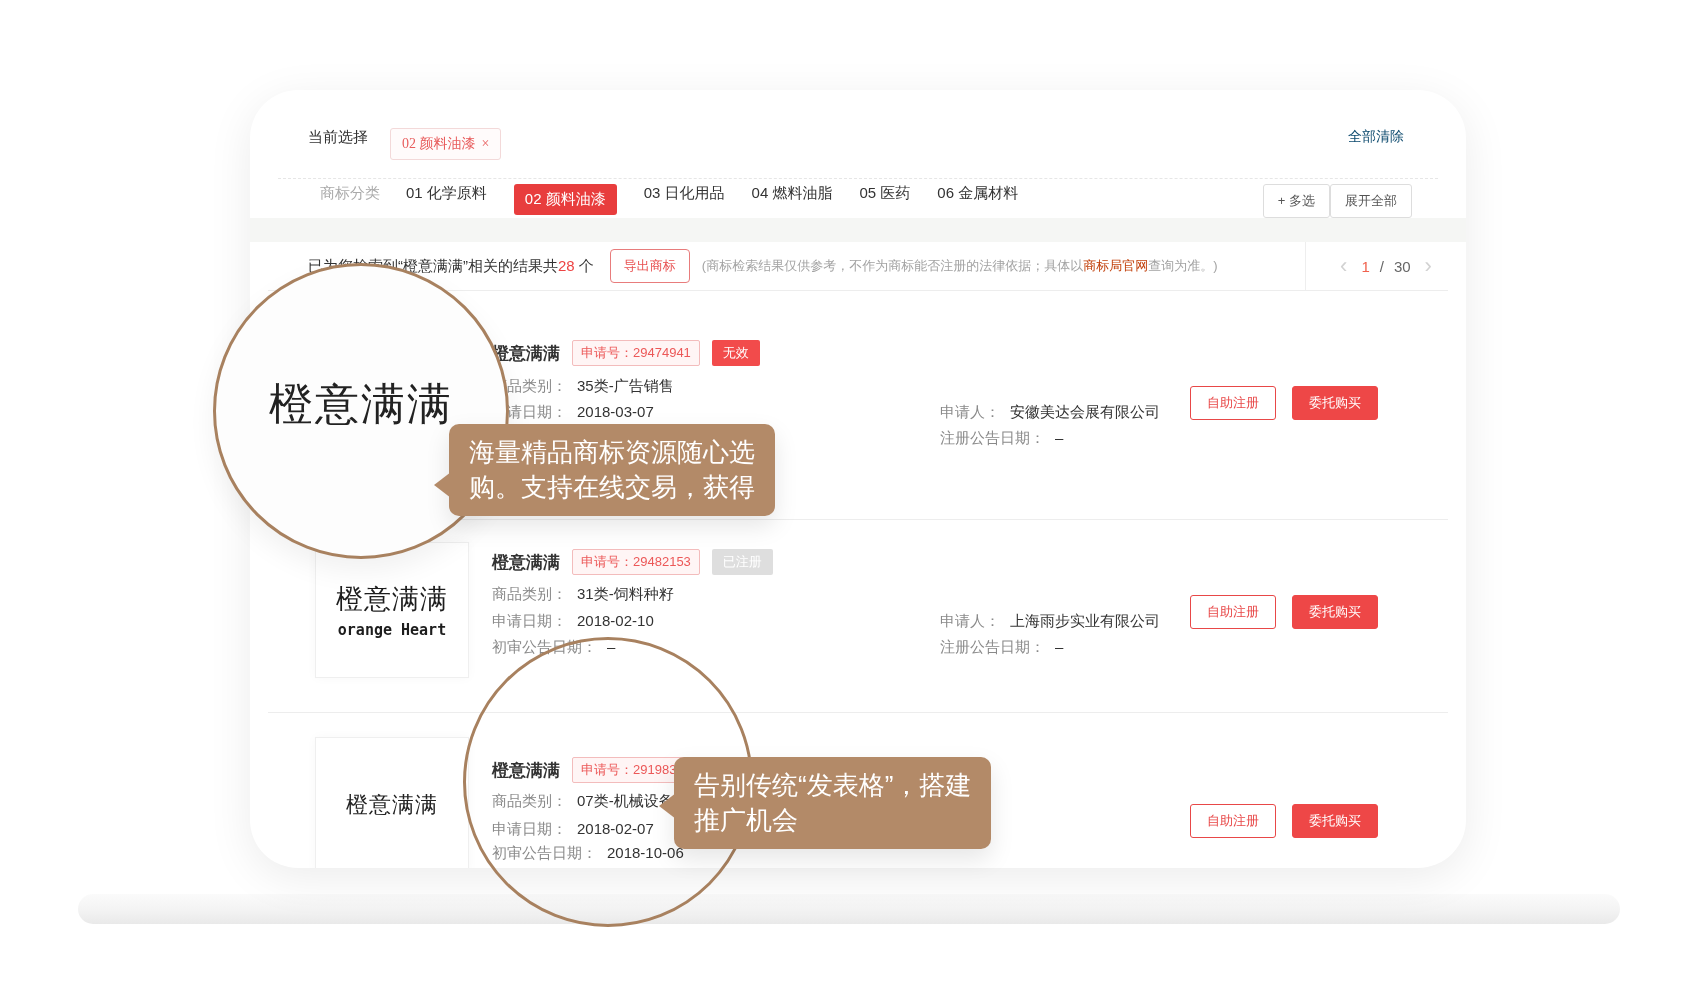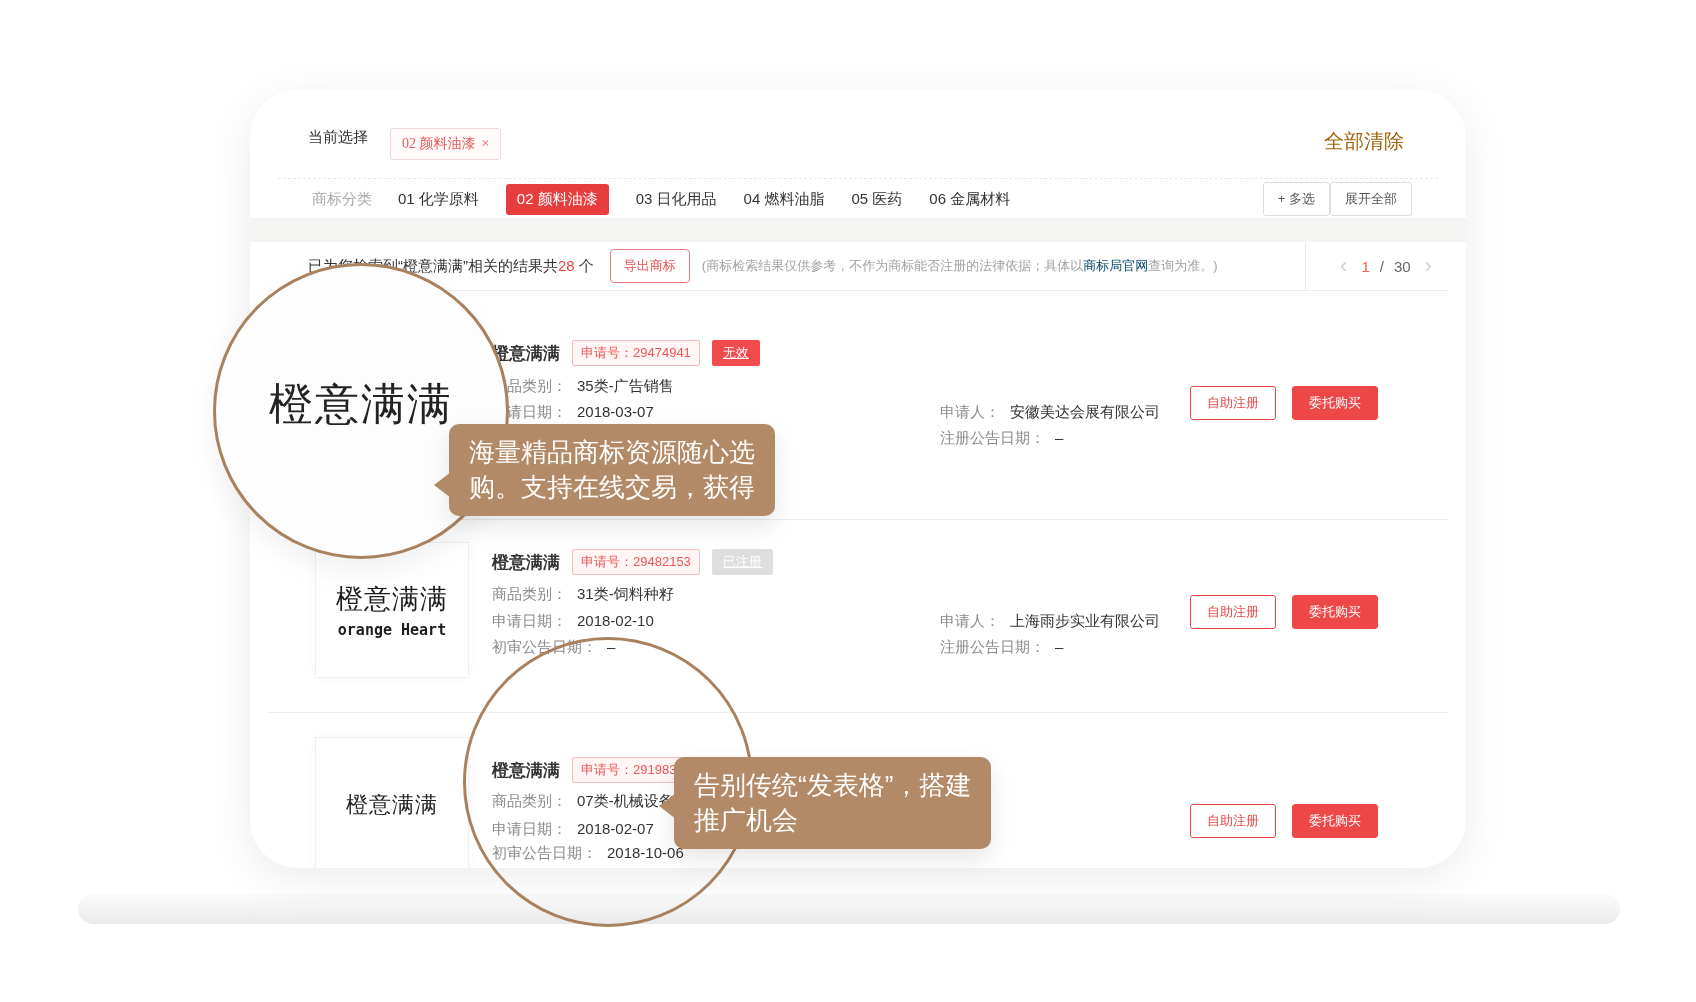--- a/index.html
+++ b/index.html
@@ -10,40 +10,40 @@
             background:linear-gradient(180deg,#fbfbfb 0%,#f3f3f3 55%,#e9e9e9 100%);}
   
   .window{position:absolute;left:250px;top:90px;width:1216px;height:778px;background:#fff;
           border-radius:48px;box-shadow:0 10px 45px rgba(0,0,0,.08);overflow:hidden;z-index:1;}
   
   .sel-row{position:absolute;left:58px;right:62px;top:38px;height:34px;display:flex;align-items:flex-start;font-family:Liberation Serif, serif;}
   .sel-label{font-size:15px;color:#333;font-weight:500;margin-right:22px;}
   .sel-tag{display:inline-flex;align-items:center;gap:6px;padding:6px 11px;border:1px solid #f3d9d9;
            background:#fffbfb;border-radius:3px;font-size:14px;color:#e85c5c;cursor:pointer;}
   .sel-tag .x{color:#e85c5c;font-size:14px;}
-  .clear-all{margin-left:auto;color:#a16207;font-size:20px;cursor:pointer;}
+  .clear-all{margin-left:auto;color:#0c4a6e;font-size:14px;cursor:pointer;}
   .dashed{position:absolute;left:28px;right:28px;top:88px;border-top:1px dashed #e6e6e6;}
   
-  .cat-row{position:absolute;left:62px;right:54px;top:94px;height:30px;display:flex;align-items:center;}
+  .cat-row{position:absolute;left:70px;right:54px;top:94px;height:30px;display:flex;align-items:flex-start;}
   .cat-label{font-size:15px;color:#aaa;margin-right:26px;}
   .cat-item{font-size:15px;color:#333;margin-right:27px;cursor:pointer;white-space:nowrap;}
   .cat-item.selected{background:#e83d3d;color:#fff;padding:6px 11px;border-radius:3px;}
   .cat-btns{margin-left:auto;display:flex;}
   .btn-gray{font-size:13px;color:#555;border:1px solid #ddd;border-radius:3px;background:#fff;
             padding:7px 14px;cursor:pointer;white-space:nowrap;}
   
   .band{position:absolute;left:0;right:0;top:128px;height:24px;background:#f5f6f4;}
   
   .res-header{position:absolute;left:58px;top:152px;height:48px;display:flex;align-items:center;}
   .summary{font-size:15px;color:#333;white-space:nowrap;}
   .summary .count{color:#ed4343;}
   .export-btn{margin-left:16px;font-size:13px;color:#e85050;border:1px solid #e87c7c;border-radius:4px;
               background:#fff;padding:7px 13px;cursor:pointer;white-space:nowrap;}
   .disclaimer{margin-left:12px;font-size:13px;color:#a3a3a3;white-space:nowrap;}
-  .disclaimer .lnk{color:#0c4a6e;font-weight:500;cursor:pointer;}
+  .disclaimer .lnk{color:#c2410c;font-weight:500;cursor:pointer;}
   .pag-divider{position:absolute;left:1055px;top:152px;height:48px;border-left:1px solid #eee;}
   .pagination{position:absolute;left:1056px;top:152px;width:160px;height:48px;display:flex;
               align-items:center;justify-content:center;gap:10px;}
   .pg-arrow{color:#d2d2d2;font-size:22px;line-height:1;cursor:pointer;padding:0 4px;}
   .pg-cur{color:#f0614d;font-size:15px;}
   .pg-sep,.pg-total{color:#666;font-size:15px;}
   
   .sep{position:absolute;left:18px;right:18px;border-top:1px solid #ededed;}
   .sep1{top:200px}.sep2{top:429px}.sep3{top:622px}
   
@@ -54,21 +54,21 @@
   .t2{top:452px;height:134px;}
   .t3{top:647px;height:134px;}
   .thumb .cn{font-size:24px;color:#222;letter-spacing:1px;}
   .t2 .cn{font-family:"DejaVu Serif",serif;font-size:27px;color:#1d1d1d;}
   .t2 .en{font-family:"DejaVu Sans Mono",monospace;font-size:15px;font-weight:bold;color:#1d1d1d;margin-top:4px;}
   .t3 .cn{font-size:22px;}
   .name-line{position:absolute;left:242px;display:flex;align-items:center;gap:12px;height:26px;}
   .tm-name{font-size:17px;font-weight:bold;color:#333;}
   .appno-tag{font-size:13px;color:#ec5858;border:1px solid #f3bcbc;background:#fff5f5;
              border-radius:2px;padding:3px 8px;white-space:nowrap;}
-  .badge{font-size:13px;color:#fff;border-radius:2px;padding:4px 11px;white-space:nowrap;text-decoration:underline;}
+  .badge{font-size:13px;color:#fff;border-radius:2px;padding:4px 11px;white-space:nowrap;}
   .badge.invalid{background:#f24b4b;}
   .badge.registered{background:#dedede;}
   .fline{position:absolute;left:242px;height:20px;font-size:15px;color:#333;white-space:nowrap;}
   .fline .lb{color:#8a8a8a;margin-right:10px;}
   .fcol2{position:absolute;left:448px;top:0;white-space:nowrap;}
   .n1{top:250px}.c1{top:287px}.d1{top:313px}.o1{top:339px}
   .n2{top:459px}.c2{top:495px}.d2{top:522px}.o2{top:548px}
   .n3{top:667px}.c3{top:702px}.d3{top:730px}.o3{top:754px}
   .row-btns{position:absolute;left:940px;display:flex;gap:16px;}
   .b1{top:296px}.b2{top:505px}.b3{top:714px}

